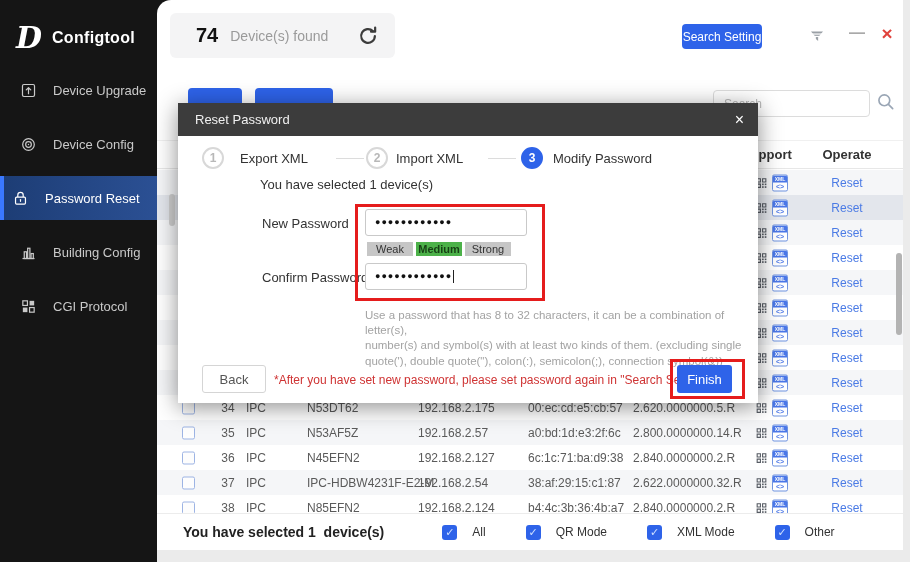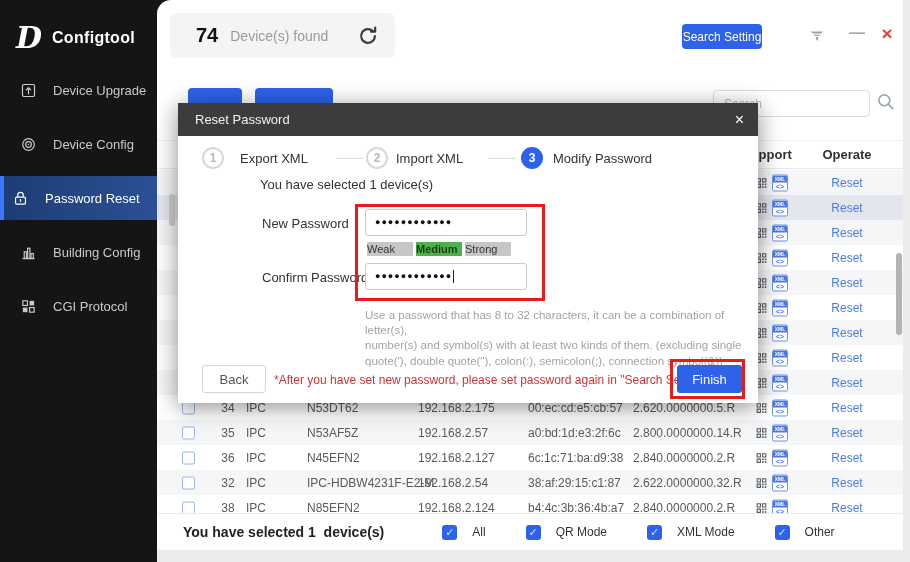--- a/index.html
+++ b/index.html
@@ -91,26 +91,26 @@
   .step-circle { position:absolute; top:11px; width:22px; height:22px; border-radius:50%; border:2px solid #d8d8d8; color:#b8b8b8; font-size:12px; font-weight:bold; text-align:center; line-height:19px; background:#fff; }
   .step-circle.active { background:#2e63e9; border-color:#2e63e9; color:#fff; }
   .step-label { position:absolute; top:15px; font-size:13px; color:#333; white-space:nowrap; }
   .step-line { position:absolute; top:22px; width:28px; height:1px; background:#dcdcdc; }
   .dlg-selected { position:absolute; left:82px; top:74px; font-size:13px; color:#333; }
   .fld-label { position:absolute; font-size:13px; color:#333; }
   .pw-input { position:absolute; width:162px; height:27px; border:1px solid #c9c9c9; border-radius:3px; background:#fff; display:flex; align-items:center; padding-left:9px; }
   .pw-dots { font-size:9px; color:#111; letter-spacing:1px; line-height:27px; }
   .caret { display:inline-block; width:1px; height:13px; background:#222; margin-left:1px; }
   .strength { position:absolute; left:189px; top:139px; display:flex; gap:3px; }
-  .s-seg { width:46px; height:14px; background:#c6c6c6; color:#333; font-size:11px; line-height:14px; }
+  .s-seg { width:46px; height:14px; background:#c6c6c6; color:#333; font-size:11px; text-align:center; line-height:14px; }
   .s-seg.active { background:#4cb149; color:#173f15; font-weight:bold; }
   .hint { position:absolute; left:187px; top:205px; width:392px; font-size:11.5px; line-height:1.32; color:#a3a3a3; white-space:pre-line; }
   .back-btn { position:absolute; left:24px; top:262px; width:64px; height:28px; background:#fff; border:1px solid #d5d5d5; border-radius:3px; color:#555; font-size:13px; cursor:pointer; font-family:inherit; }
   .dlg-warning { position:absolute; left:96px; top:270px; font-size:12px; color:#cf3333; }
-  .finish-btn { position:absolute; left:499px; top:262px; width:65px; height:28px; background:#2e63e9; border:none; border-radius:3px; color:#fff; font-size:13px; cursor:pointer; font-family:inherit; }
+  .finish-btn { position:absolute; left:499px; top:262px; width:55px; height:28px; background:#2e63e9; border:none; border-radius:3px; color:#fff; font-size:13px; cursor:pointer; font-family:inherit; }
   .red-box { position:absolute; border:3px solid #e51c1c; background:transparent; pointer-events:none; z-index:30; }
   .red-box.fields { left:177px; top:101px; width:190px; height:97px; }
   .red-box.finish { left:492px; top:256px; width:75px; height:40px; }
 </style>
 </head>
 <body>
 
 <div class="app">
   <div class="corner-black"></div>
 
@@ -495,21 +495,21 @@
           </span>
           <span class="c-xml">
             <span class="xml-top">XML</span>
             <span class="xml-glyph">&lt;&gt;</span>
           </span>
           <span class="c-reset">Reset</span>
         </div>
 
         <div class="trow even">
           <span class="c-check"></span>
-          <span class="c-no">32</span>
+          <span class="c-no">37</span>
           <span class="c-type">IPC</span>
           <span class="c-model">IPC-HDBW4231F-E2-M</span>
           <span class="c-ip">192.168.2.54</span>
           <span class="c-mac">38:af:29:15:c1:87</span>
           <span class="c-ver">2.622.0000000.32.R</span>
           <span class="c-qr">
             <svg viewBox="0 0 24 24">
               <path d="M3 3h8v8H3zm2 2v4h4V5zM13 3h8v8h-8zm2 2v4h4V5zM3 13h8v8H3zm2 2v4h4v-4z"></path>
               <rect x="13" y="13" width="3" height="3"></rect>
               <rect x="18" y="13" width="3" height="3"></rect>

